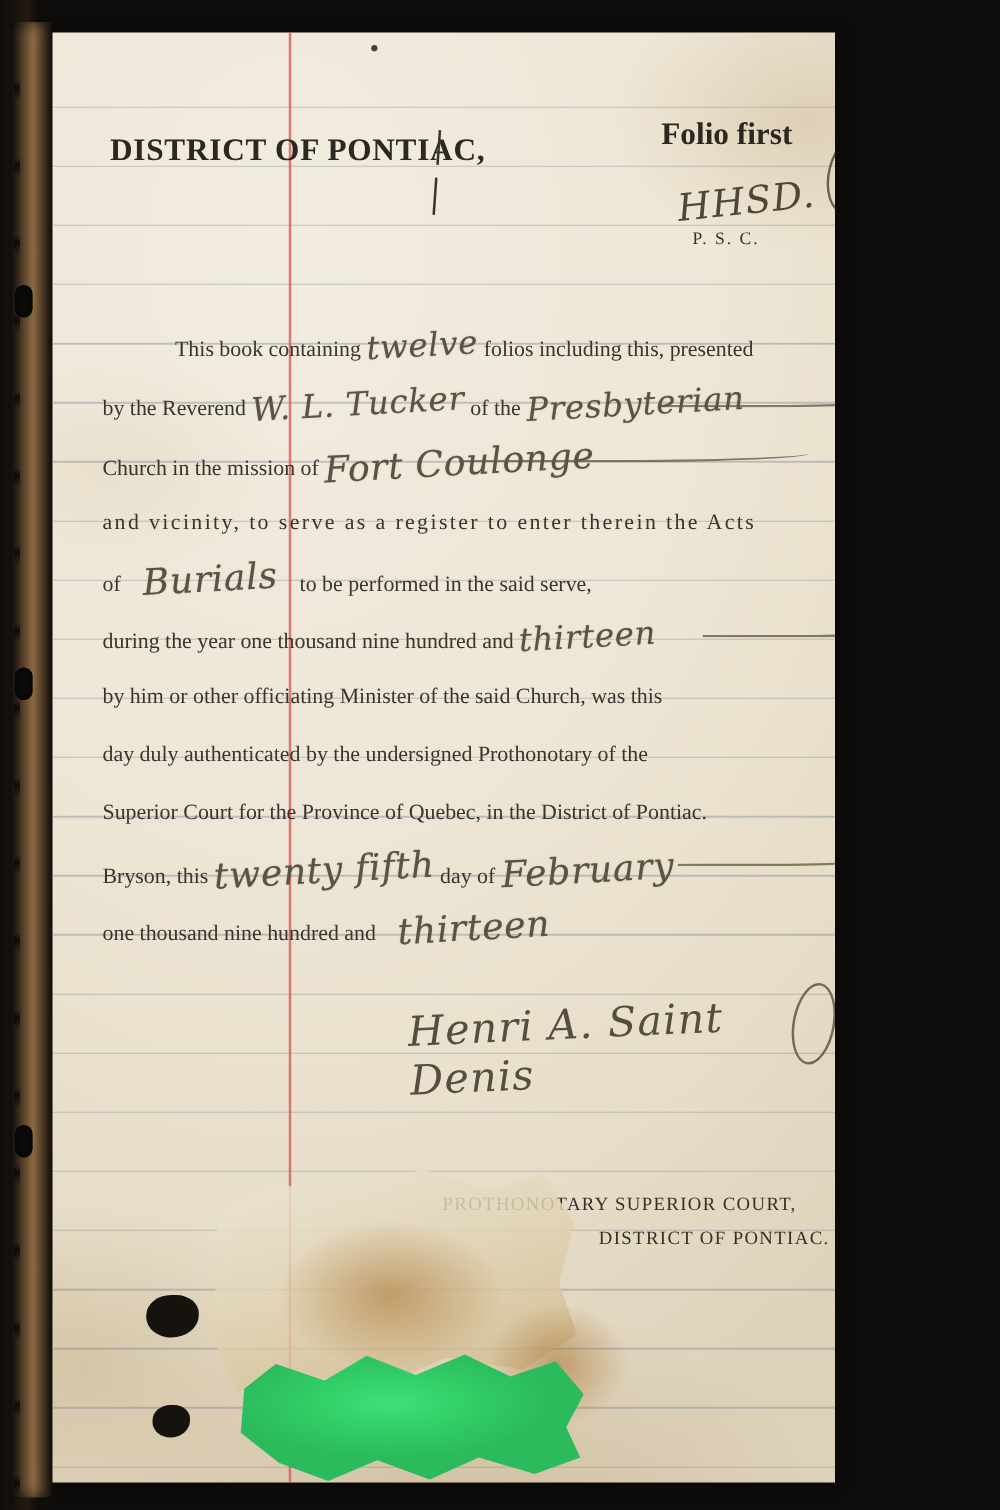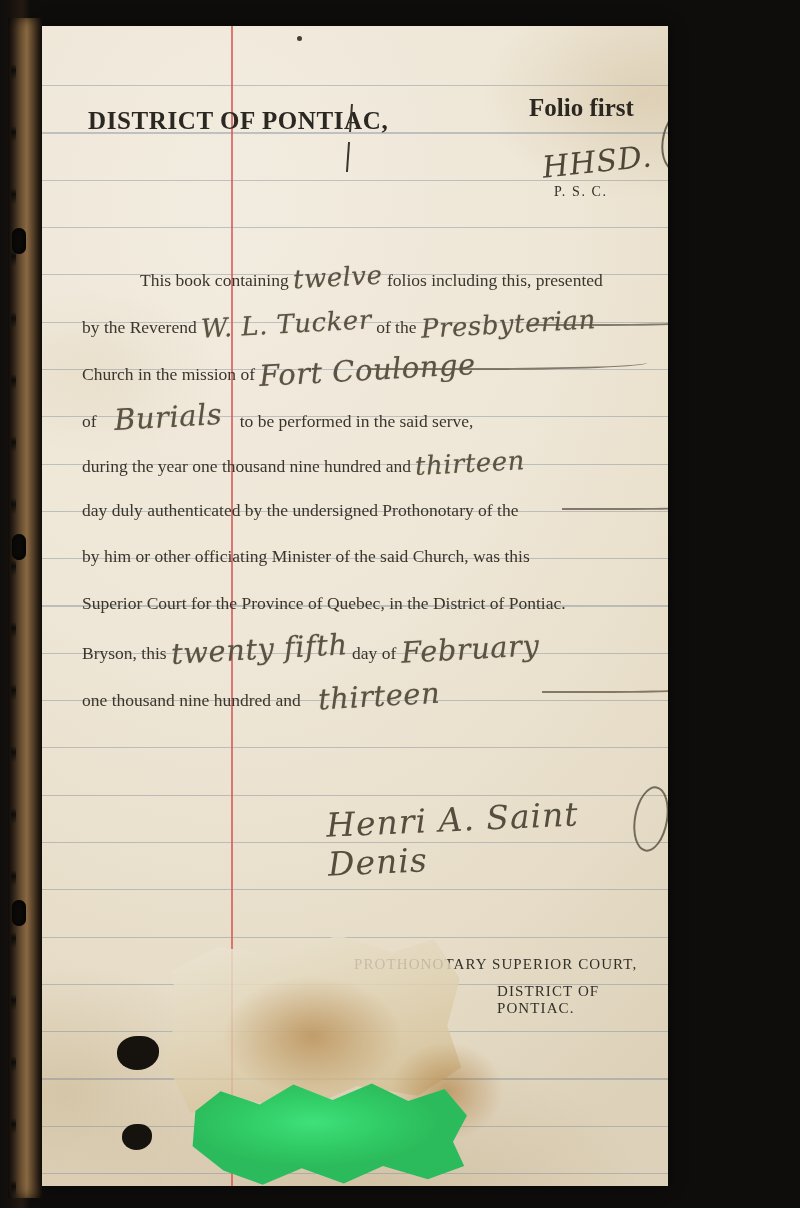--- a/index.html
+++ b/index.html
@@ -326,36 +326,37 @@
         <span class="hand">W. L. Tucker</span>
         <span>of the</span>
         <span class="hand">Presbyterian</span>
       </div>
 
       <div class="bline">
         <span>Church in the mission of</span>
         <span class="hand lg">Fort Coulonge</span>
       </div>
 
+      <div class="bline sp-wide">and  vicinity,  to  serve  as  a  register  to  enter  therein  the  Acts</div>
 
       <div class="bline">
         <span>of</span>
         &nbsp;&nbsp;
         <span class="hand lg">Burials</span>
         &nbsp;&nbsp;
         <span>to be performed in the said serve,</span>
       </div>
 
       <div class="bline">
         <span>during the year one thousand nine hundred and</span>
         <span class="hand">thirteen</span>
       </div>
 
+      <div class="bline">by him  or  other  officiating  Minister  of  the  said  Church, was  this</div>
       <div class="bline">day  duly  authenticated  by  the  undersigned  Prothonotary  of  the</div>
-      <div class="bline">by him  or  other  officiating  Minister  of  the  said  Church, was  this</div>
       <div class="bline">Superior Court for the Province of Quebec, in the District of Pontiac.</div>
 
       <div class="bline">
         <span>Bryson, this</span>
         <span class="hand lg">twenty fifth</span>
         <span>day of</span>
         <span class="hand lg">February</span>
       </div>
 
       <div class="bline">
@@ -367,21 +368,21 @@
 
     <div class="flourish" style="left:485px;top:288px;width:200px;height:10px;"></div>
     <div class="flourish" style="left:325px;top:332px;width:280px;height:10px;"></div>
     <div class="flourish" style="left:520px;top:472px;width:175px;height:10px;"></div>
     <div class="flourish" style="left:500px;top:655px;width:175px;height:10px;"></div>
 
     <div class="sig-loop2"></div>
     <div class="signature">Henri A. Saint Denis</div>
 
     <div class="footer-line sc" style="left:312px;top:930px;">PROTHONOTARY SUPERIOR COURT,</div>
-    <div class="footer-line sc" style="left:455px;top:957px;">DISTRICT OF PONTIAC.</div>
+    <div class="footer-line sc" style="left:437px;top:957px;">DISTRICT OF PONTIAC.</div>
 
     <div class="tapestain"></div>
     <div class="browntint" style="left:150px;top:930px;width:240px;height:160px;"></div>
     <div class="browntint" style="left:330px;top:1000px;width:150px;height:130px;"></div>
     <div class="greenblob"></div>
     <div class="blot" style="left:75px;top:1010px;width:42px;height:34px;"></div>
     <div class="blot" style="left:80px;top:1098px;width:30px;height:26px;"></div>
   </div>
 </div>
 

